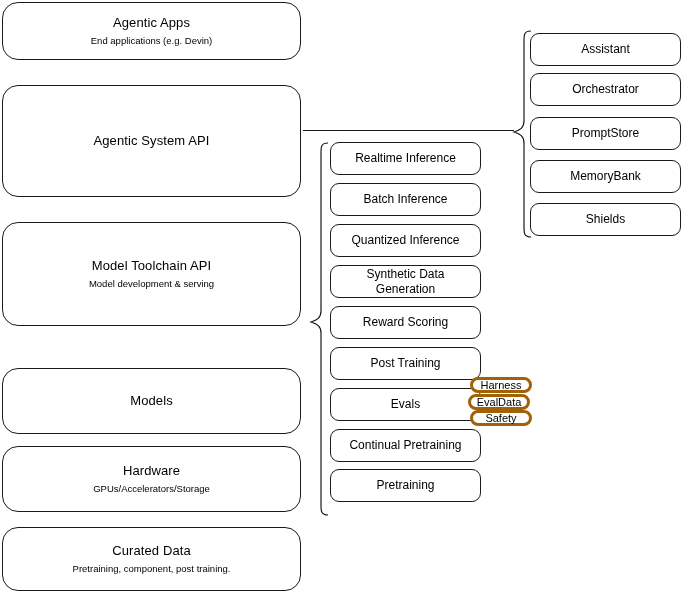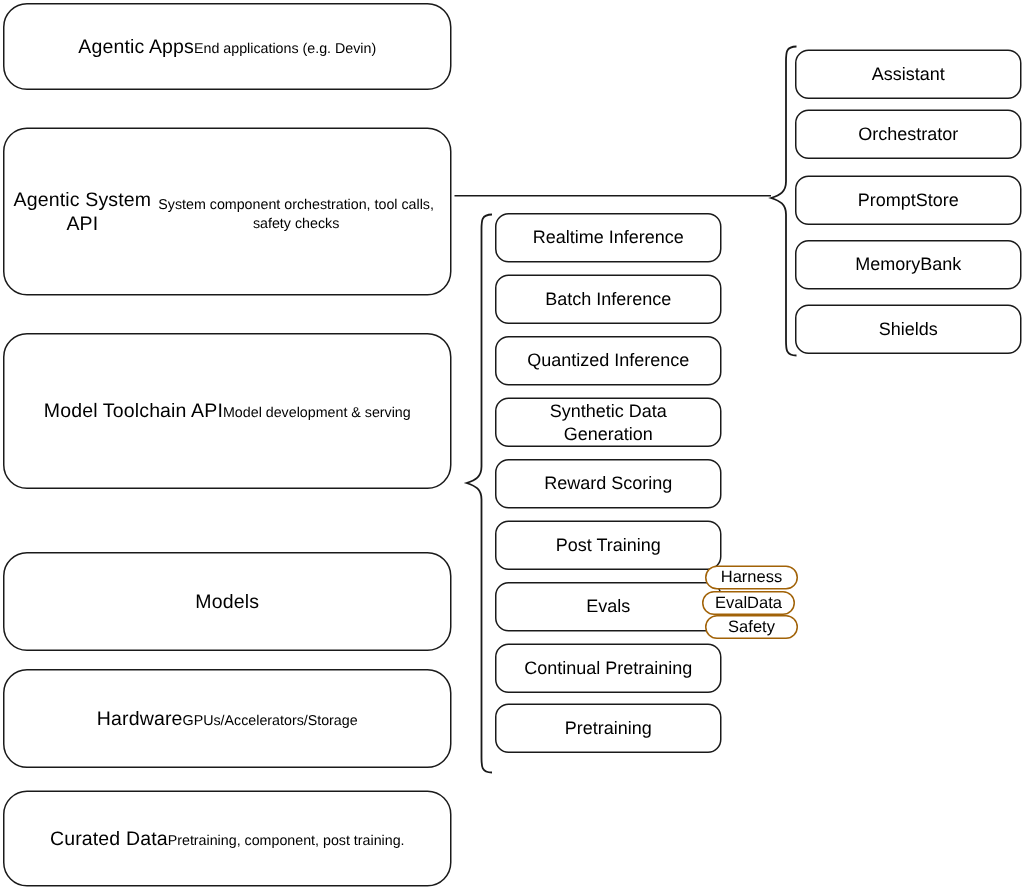--- a/index.html
+++ b/index.html
@@ -25,21 +25,21 @@
   }
 
   
   .box {
     position: absolute;
     box-sizing: border-box;
     border: 1px solid #1a1a1a;
     background: #ffffff;
     border-radius: 12px;
     display: flex;
-    flex-direction: row;
+    flex-direction: column;
     align-items: center;
     justify-content: center;
     text-align: center;
     padding: 2px 6px;
   }
 
   
   .box-left {
     left: 2px;
     width: 299px;
@@ -77,21 +77,21 @@
   }
   .box-right .title {
     font-size: 12px;
     line-height: 15px;
   }
 
   
   .pill {
     position: absolute;
     box-sizing: border-box;
-    border: 1px solid #a16207;
+    border: 3px solid #a16207;
     background: #ffffff;
     border-radius: 11px;
     height: 16px;
     width: 62px;
     display: flex;
     align-items: center;
     justify-content: center;
     font-size: 11px;
     line-height: 12px;
     z-index: 5;
@@ -120,21 +120,20 @@
 
 <div id="canvas">
 
   <div class="box box-left" style="top:2px; height:58px;">
     <div class="title">Agentic Apps</div>
     <div class="sub">End applications (e.g. Devin)</div>
   </div>
 
   <div class="box box-left" style="top:85px; height:112px;">
     <div class="title">Agentic System API</div>
-    <div class="sub">System component orchestration, tool calls, safety checks</div>
   </div>
 
   <div class="box box-left" style="top:222px; height:104px;">
     <div class="title">Model Toolchain API</div>
     <div class="sub">Model development &amp; serving</div>
   </div>
 
   <div class="box box-left" style="top:368px; height:66px;">
     <div class="title">Models</div>
   </div>

